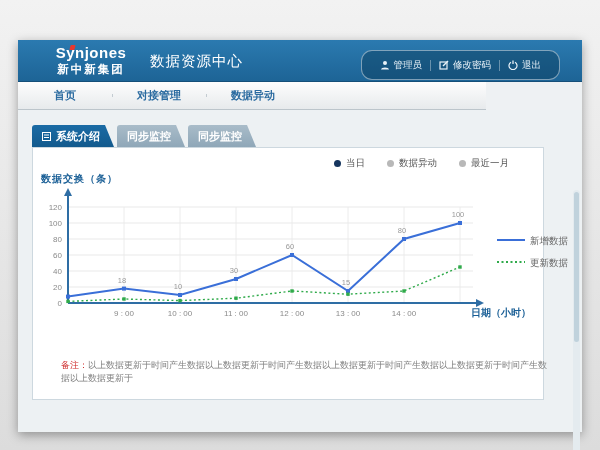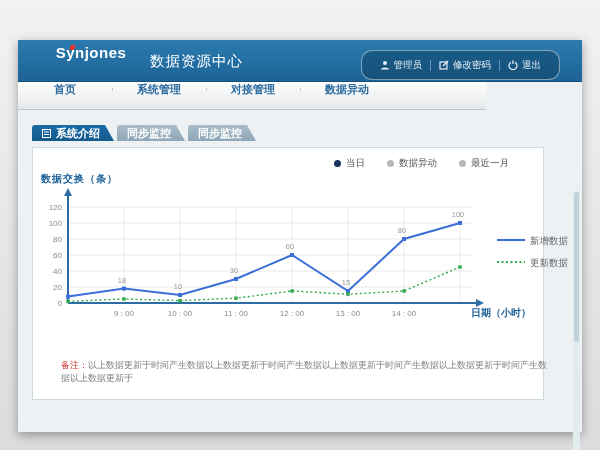--- a/index.html
+++ b/index.html
@@ -14,28 +14,28 @@
   .brand .en .reddot { position:absolute; left:14px; top:1px; width:5px; height:5px; background:#e8382f; border-radius:1px; transform:skewX(-15deg); }
   .brand .cn { font-size:11.5px; font-weight:bold; letter-spacing:2px; margin-top:0px; }
   .apptitle { position:absolute; left:132px; top:12px; color:#fff; font-size:14.5px; letter-spacing:1px; }
   .userpill { position:absolute; right:22px; top:10px; height:21px; display:flex; align-items:center; gap:0; background:rgba(12,60,92,.45); border:1px solid rgba(255,255,255,.45); border-radius:11px; padding:14px 10px;justify-content:space-between; }
   .userpill .uitem { display:flex; align-items:center; gap:4px; color:#e9f2f8; font-size:9.5px; padding:0 8px; cursor:pointer; }
   .userpill .sep { width:1px; height:11px; background:rgba(255,255,255,.35); }
   .uicon { display:inline-block; width:10px; height:10px; }
   .uicon svg { display:block; }
 
   
-  .nav { position:absolute; left:0; top:42px; width:468px; height:28px; background:linear-gradient(#fdfdfd,#e7eaec); border-bottom:1px solid #bcc5cb; display:flex; align-items:flex-start; }
+  .nav { position:absolute; left:0; top:42px; width:468px; height:28px; background:linear-gradient(#fdfdfd,#e7eaec); border-bottom:1px solid #bcc5cb; display:flex; align-items:center; }
   .nav .nitem { width:94px; display:flex; align-items:center; justify-content:center; font-size:11px; font-weight:bold; color:#2b6ba0; cursor:pointer; position:relative; }
   .nav .nitem + .nitem::before { content:""; position:absolute; left:0; top:6px; bottom:6px; width:1px; background:#c3cbd1; }
 
   
   .content { position:absolute; left:0; top:70px; width:564px; height:322px; background:#edf1f3; }
   .tabs { position:absolute; left:14px; top:15px; height:22px; display:flex; }
-  .tab { height:16px; margin-right:3px; padding:0 14px 0 10px; display:flex; align-items:center; gap:5px; font-size:11px; font-weight:bold; color:#fff; clip-path:polygon(0 0, calc(100% - 9px) 0, 100% 100%, 0 100%); border-radius:3px 0 0 0; cursor:pointer; }
+  .tab { height:22px; margin-right:3px; padding:0 14px 0 10px; display:flex; align-items:center; gap:5px; font-size:11px; font-weight:bold; color:#fff; clip-path:polygon(0 0, calc(100% - 9px) 0, 100% 100%, 0 100%); border-radius:3px 0 0 0; cursor:pointer; }
   .tab.active { background:linear-gradient(#1a6ba5,#135a8d); }
   .tab.inactive { background:linear-gradient(#a9bcc9,#8fa7b8); }
 
   .panel { position:absolute; left:14px; top:37px; width:512px; height:253px; background:#fff; border:1px solid #cdd8df; }
 
   .radios { position:absolute; right:34px; top:9px; display:flex; gap:22px; }
   .radio { display:flex; align-items:center; gap:5px; font-size:9.5px; color:#555; cursor:pointer; }
   .radio .dot { width:7px; height:7px; border-radius:50%; }
 
   .ylab { position:absolute; left:8px; top:24px; font-size:10px; font-weight:bold; color:#1a5f96; letter-spacing:1px; }
@@ -50,20 +50,21 @@
   .scrollbar .thumb { position:absolute; left:1px; top:2px; width:5px; height:150px; background:#c0d2dc; border-radius:3px; }
 </style>
 </head>
 <body>
 
 <div class="page">
 
   <div class="hdr">
     <div class="brand">
       <span class="en"><span>Synjones</span><span class="reddot"></span></span>
+      <div class="cn">新中新集团</div>
     </div>
     <div class="apptitle">数据资源中心</div>
     <div class="userpill">
       <div class="uitem">
         <span class="uicon">
           <svg width="10" height="10" viewBox="0 0 10 10">
               <circle cx="5" cy="3" r="2" fill="#e9f2f8"></circle>
               <path d="M1 9.5 C1 6.8 9 6.8 9 9.5 Z" fill="#e9f2f8"></path>
             </svg>
         </span>
@@ -87,21 +88,20 @@
               <line x1="5" y1="0.5" x2="5" y2="4" stroke="#e9f2f8" stroke-width="1.3"></line>
             </svg>
         </span>
         <span>退出</span>
       </div>
     </div>
   </div>
 
   <div class="nav" id="nav">
       <div class="nitem">首页</div>
-      <div class="nitem">系统管理</div>
       <div class="nitem">对接管理</div>
       <div class="nitem">数据异动</div>
     </div>
 
   <div class="content">
     <div class="tabs" id="tabs">
         <div class="tab active">
           <svg width="9" height="9" viewBox="0 0 9 9">
             <rect x="0.5" y="0.5" width="8" height="8" fill="none" stroke="#fff" stroke-width="1"></rect>
             <line x1="2" y1="3" x2="7" y2="3" stroke="#fff"></line>

